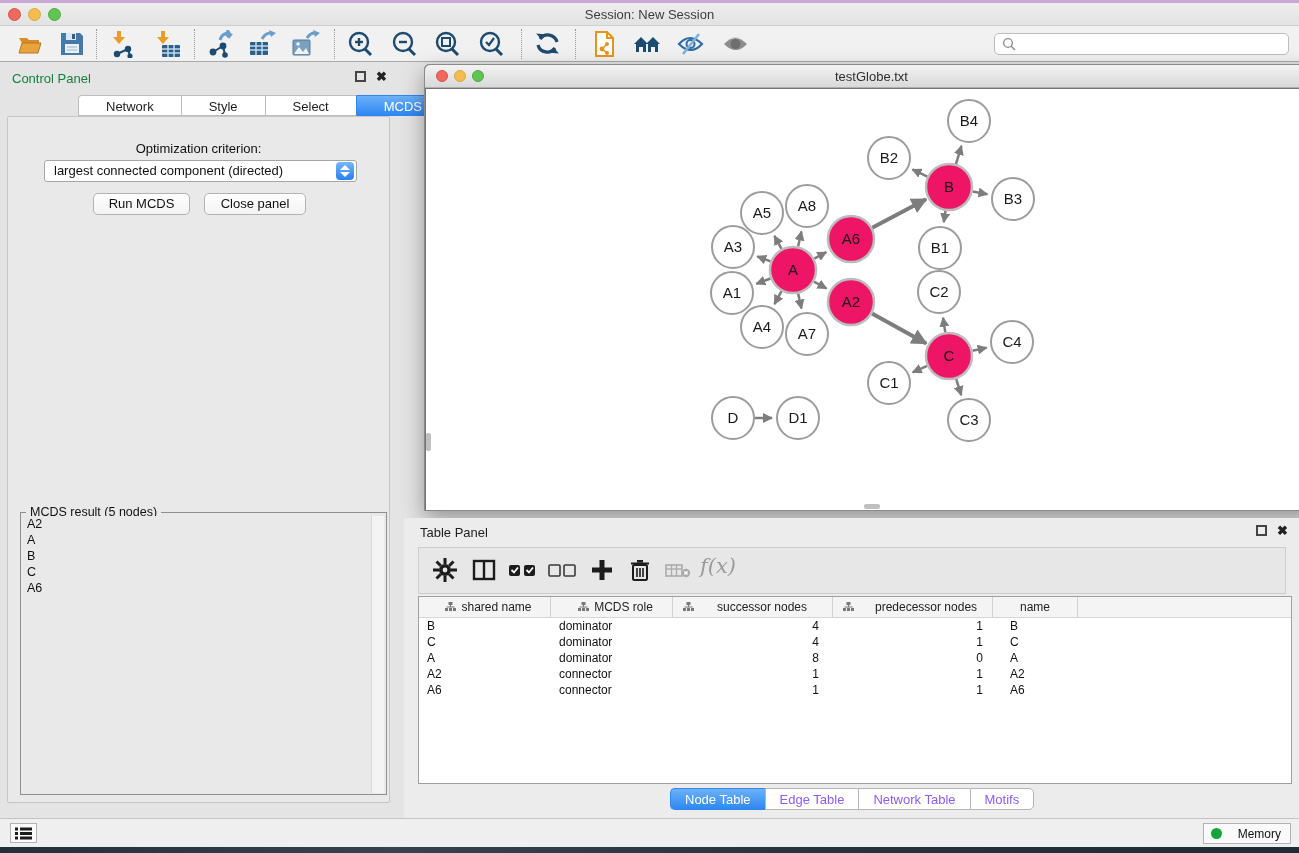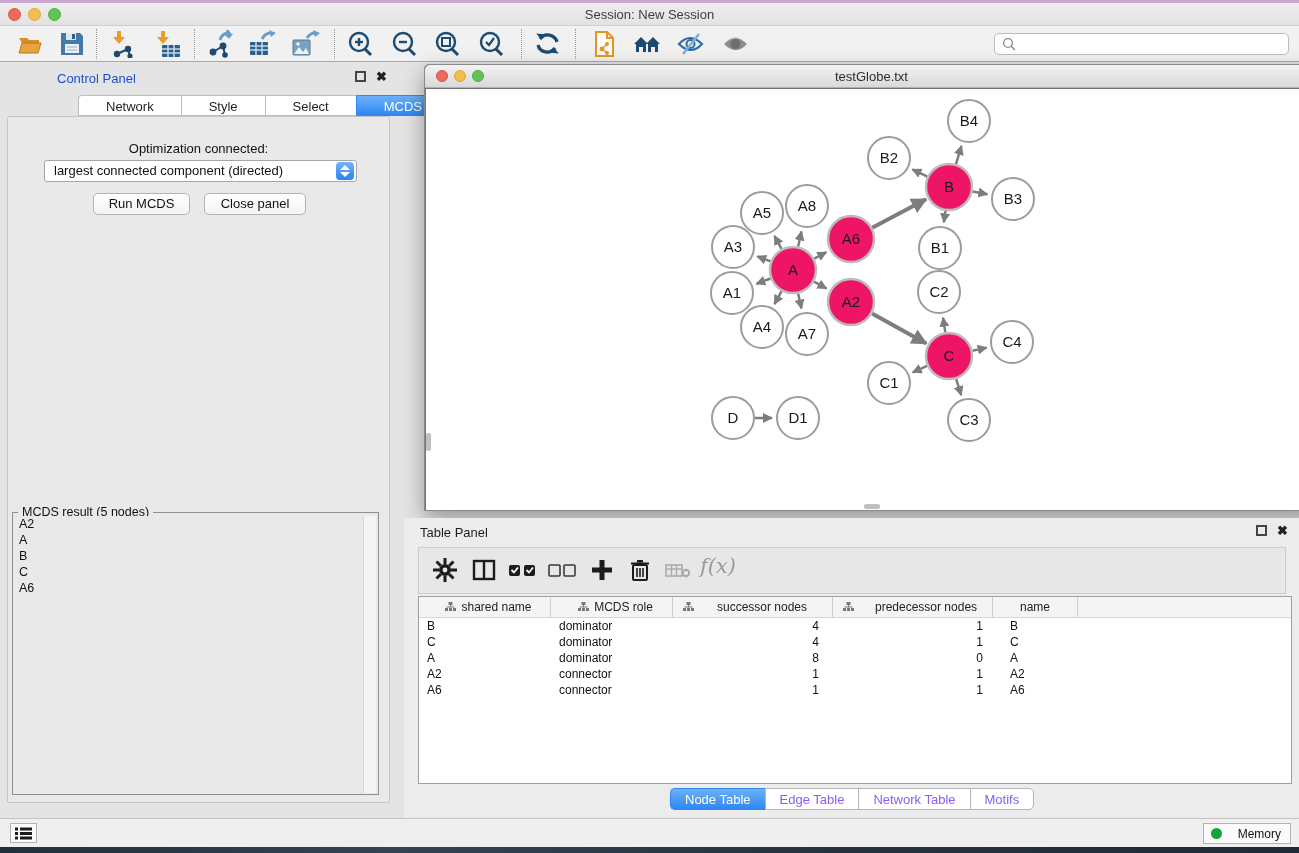--- a/index.html
+++ b/index.html
@@ -17,40 +17,40 @@
   #window-title { width:100%; text-align:center; font-size:13px; color:#3c3c3c; line-height:23px; }
 
   #toolbar { left:0; top:26px; width:1299px; height:36px; background:#f1f1f1; border-bottom:1px solid #a9a9a9; }
   .tb-icon { position:absolute; top:4px; width:30px; height:28px; cursor:pointer; }
   .tb-sep { position:absolute; top:3px; height:30px; width:0; border-left:1px dotted #9a9a9a; }
   #toolbar-search { position:absolute; right:10px; top:7px; width:295px; height:22px; background:#fff; border:1px solid #bdbdbd; border-radius:5px; font-size:12px; padding:0 6px 0 24px; color:#333; outline:none; }
   #search-glyph { position:absolute; right:283px; top:11px; width:14px; height:14px; pointer-events:none; }
 
   
   #control-panel { left:0; top:62px; width:397px; height:756px; }
-  #cp-header { position:absolute; left:12px; top:9px; font-size:13px; color:#1d4ed8;margin-left:45px; }
+  #cp-header { position:absolute; left:12px; top:9px; font-size:13px; color:#15803d; }
   .panel-btns { position:absolute; top:9px; display:flex; gap:10px; }
   .float-box { width:11px; height:11px; border:2px solid #444; background:transparent; }
   .close-x { font-size:13px; font-weight:bold; color:#222; line-height:11px; }
   .cp-tabs { position:absolute; left:78px; top:33px; display:flex; }
   .cp-tab { height:21px; padding:0 27px; font-size:13px; line-height:21px; background:#fff; border:1px solid #bdbdbd; border-right:none; color:#1e1e1e; cursor:pointer; }
   .cp-tab:first-child { border-radius:4px 0 0 0; }
   .cp-tab:last-child { border-right:1px solid #bdbdbd; border-radius:0 4px 0 0; }
   .cp-tab.active { background:linear-gradient(#6cb1f8,#2f87f2); color:#fff; border-color:#2f87f2; }
   #cp-body { position:absolute; left:7px; top:54px; width:383px; height:687px; background:#e9e9e9; border:1px solid #c6c6c6; border-radius:2px; }
   #opt-label { position:absolute; left:0; top:24px; width:100%; text-align:center; font-size:13px; color:#111; }
   #opt-select { position:absolute; left:36px; top:43px; width:313px; height:22px; background:#fff; border:1px solid #a6a6a6; border-radius:3px; font-size:13px; line-height:20px; padding-left:9px; color:#111; cursor:pointer; }
   #opt-stepper { position:absolute; right:2px; top:1px; width:18px; height:18px; border-radius:4px; background:linear-gradient(#74b6f9,#2a80f0); }
   #opt-stepper .ar { position:absolute; left:4px; width:0; height:0; border-left:5px solid transparent; border-right:5px solid transparent; }
   #opt-stepper .up { top:3px; border-bottom:5px solid #fff; }
   #opt-stepper .dn { bottom:3px; border-top:5px solid #fff; }
   .cp-btn { position:absolute; top:76px; height:22px; background:linear-gradient(#ffffff,#f3f3f3); border:1px solid #b3b3b3; border-radius:5px; font-size:13px; color:#111; text-align:center; line-height:20px; cursor:pointer; }
   #run-btn { left:85px; width:97px; }
   #closepanel-btn { left:196px; width:102px; }
-  #mcds-result { position:absolute; left:4px; top:395px; width:367px; height:283px; border:1px solid #8f8f8f; background:#e9e9e9; }
+  #mcds-result { position:absolute; left:12px; top:395px; width:367px; height:283px; border:1px solid #8f8f8f; background:#e9e9e9; }
   #mcds-legend { position:absolute; left:5px; top:-8px; background:#e9e9e9; padding:0 4px; font-size:12.5px; color:#111; }
   #mcds-list { position:absolute; left:2px; top:3px; width:350px; height:277px; background:#e9e9e9; overflow:hidden; }
   .mcds-item { font-size:12.5px; color:#111; line-height:16px; padding-left:4px; }
   #mcds-scroll { position:absolute; right:2px; top:3px; width:13px; height:277px; background:#f4f4f4; border-left:1px solid #d8d8d8; }
 
   
   #net-window { left:424px; top:64px; width:895px; height:447px; background:#737373; border:1px solid #8a8a8a; border-radius:5px 5px 0 0; box-shadow:0 8px 22px rgba(0,0,0,0.35); }
   #net-titlebar { position:absolute; left:0; top:0; width:100%; height:23px; background:linear-gradient(#f3f3f3,#d9d9d9); border-bottom:1px solid #b0b0b0; border-radius:5px 5px 0 0; }
   .tl2 { width:12px; height:12px; border-radius:50%; position:absolute; top:5px; }
   #net-title { width:100%; text-align:center; font-size:13px; color:#2e2e2e; line-height:23px; }
@@ -272,21 +272,21 @@
     <div class="float-box"></div>
     <div class="close-x">✖</div>
   </div>
   <div class="cp-tabs">
     <div class="cp-tab">Network</div>
     <div class="cp-tab">Style</div>
     <div class="cp-tab">Select</div>
     <div class="cp-tab active">MCDS</div>
   </div>
   <div id="cp-body">
-    <div id="opt-label">Optimization connected:</div>
+    <div id="opt-label">Optimization criterion:</div>
     <div id="opt-select">
       <span>largest connected component (directed)</span>
       <span id="opt-stepper">
           <span class="ar up"></span>
           <span class="ar dn"></span>
         </span>
     </div>
     <div class="cp-btn" id="run-btn">Run MCDS</div>
     <div class="cp-btn" id="closepanel-btn">Close panel</div>
     <div id="mcds-result">

